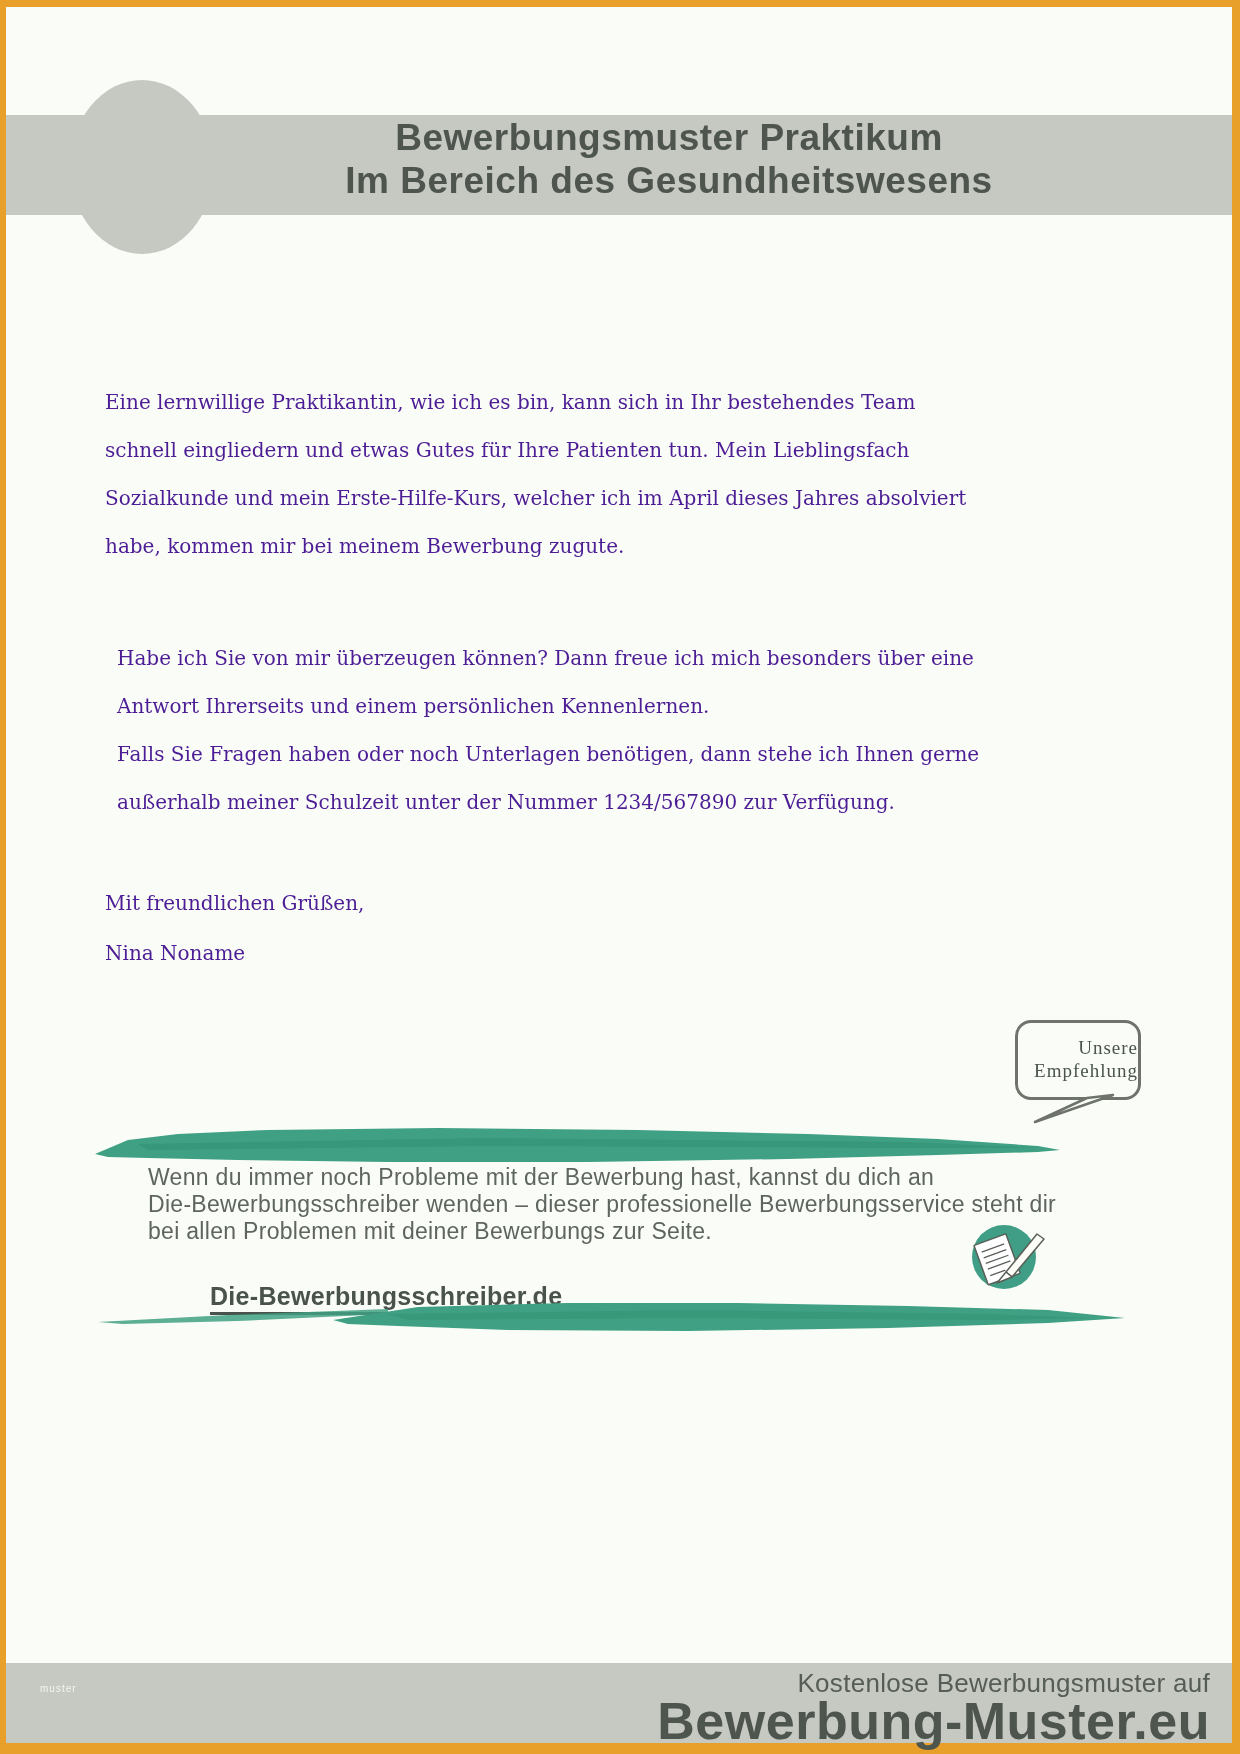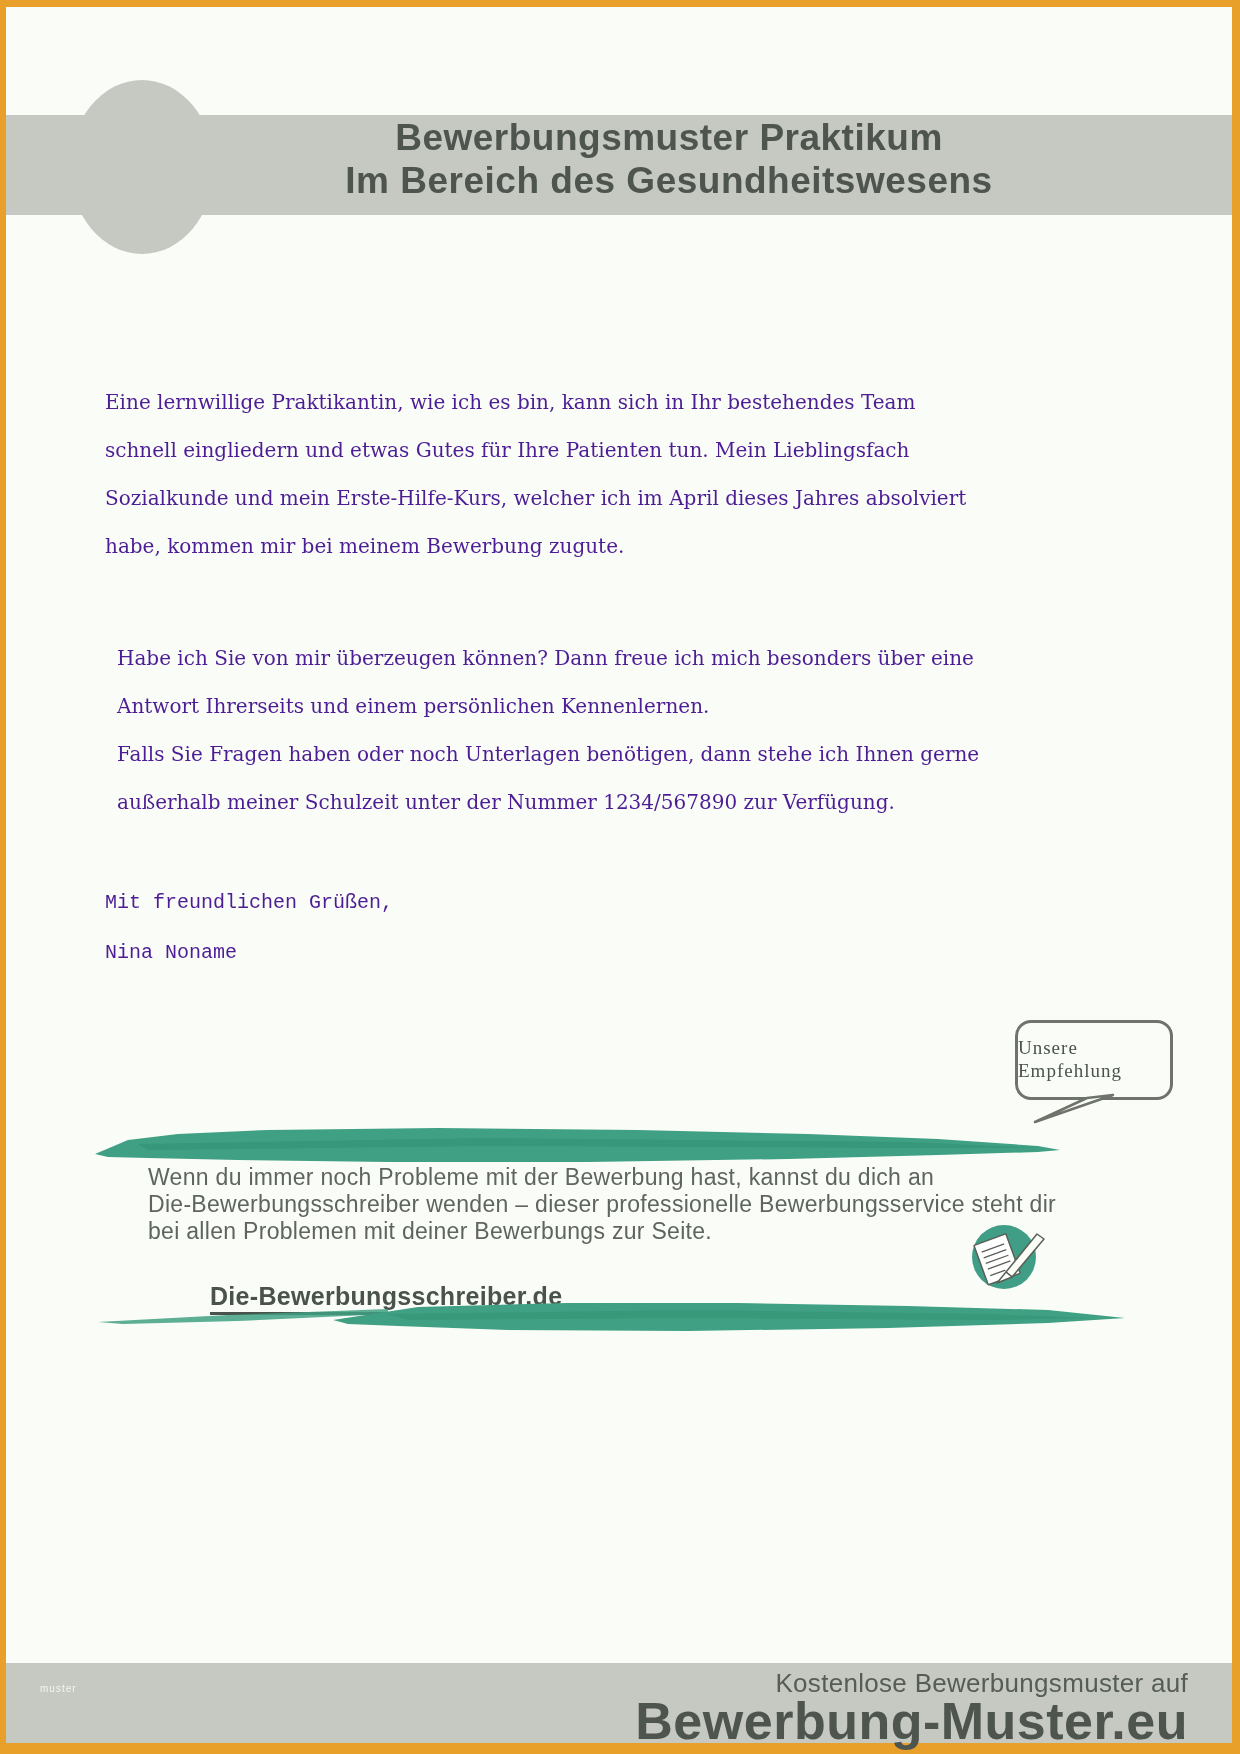--- a/index.html
+++ b/index.html
@@ -12,42 +12,42 @@
   .band{left:6px;top:115px;width:1226px;height:100px;background:#C6C9C2;}
   .band-circle{left:70px;top:80px;width:144px;height:174px;background:#C6C9C2;border-radius:50%;}
   .title{left:56px;top:116px;width:1226px;text-align:center;color:#4E554E;
          font-size:37px;line-height:43px;font-weight:bold;letter-spacing:0.5px;}
 
   
   .serif{font-family:"DejaVu Serif","Liberation Serif",serif;color:#4c1d95;}
   .para{left:105px;width:920px;font-size:20px;white-space:nowrap;}
   .p1{top:378px;line-height:48px;}
   .p2{top:634px;line-height:48px;margin-left:12px;}
-  .closing{top:878px;line-height:50px;font-family:Liberation Mono, monospace;}
+  .closing{top:878px;line-height:50px;}
 
   
-  .bubble{left:1015px;top:1020px;width:158px;height:80px;border:3px solid #6E736B;border-radius:16px;
-          box-sizing:border-box;text-align:left;padding-top:13px;
+  .bubble{left:1015px;top:1020px;width:126px;height:80px;border:3px solid #6E736B;border-radius:16px;
+          box-sizing:border-box;text-align:right;padding-top:13px;
           font-family:"Liberation Serif",serif;font-size:19px;line-height:23px;
           letter-spacing:1px;color:#4A534E;}
   .tail{left:1025px;top:1092px;}
 
   
   .stroke1{left:88px;top:1122px;}
   .stroke2{left:88px;top:1296px;}
   .promo{left:148px;top:1164px;width:1000px;color:#5E6560;font-size:23px;line-height:27px;
          letter-spacing:0.3px;white-space:nowrap;}
   .promo-link{left:210px;top:1282px;font-size:25px;font-weight:bold;color:#4A524C;
               text-decoration:none;border-bottom:3px solid #4A524C;padding-bottom:1px;
               letter-spacing:0.3px;white-space:nowrap;display:inline-block;}
   .note-icon{left:968px;top:1222px;}
 
   
   .footer-band{left:6px;top:1663px;width:1226px;height:80px;background:#C6C9C2;}
-  .footer-text{left:2px;top:1668px;width:1186px;text-align:right;color:#565D57;}
+  .footer-text{left:24px;top:1668px;width:1186px;text-align:right;color:#565D57;}
   .footer-line1{font-size:26px;line-height:30px;letter-spacing:0.3px;}
   .footer-line2{font-size:52px;line-height:46px;font-weight:bold;color:#4E554E;letter-spacing:0.5px;}
   .watermark{left:40px;top:1683px;font-size:10px;color:rgba(255,255,255,0.8);letter-spacing:1px;}
 </style>
 </head>
 <body>
 
 <div class="frame">
   <div class="page abs"></div>
 

